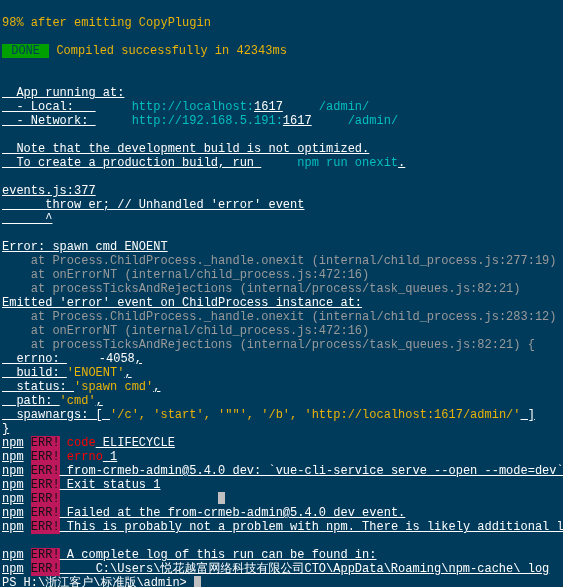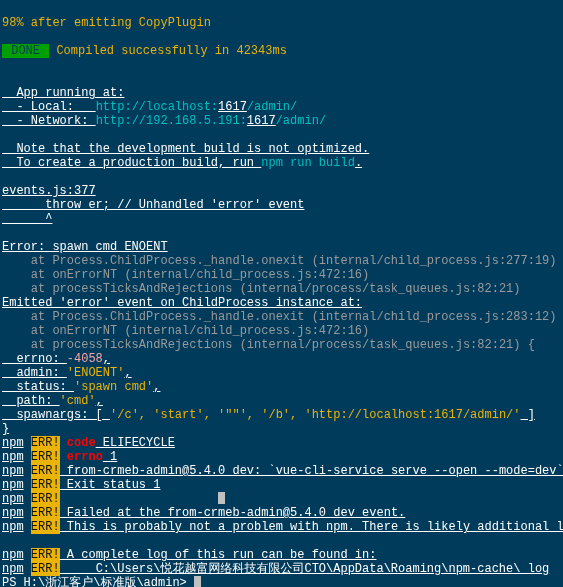--- a/index.html
+++ b/index.html
@@ -12,60 +12,60 @@
     font-family: Consolas, "Courier New", monospace;
     font-size: 12px;
     line-height: 14px;
     color: #c0c0c0;
   }
   .term {
     padding: 2px;
     white-space: pre;
   }
   .green  { color: #eab308; }
-  .cyan   { color: #00bfbf; }
+  .cyan   { color: #00bfbf; margin-left: 36px; }
   .white  { color: #ffffff; text-decoration: underline; }
   .grey   { color: #9a9a9a; }
-  .yellow { color: #fca5a5; }
-  .red    { color: #ff0000; font-weight: bold; }
+  .yellow { color: #ffffff; margin-left: 32px; }
+  .red    { color: #ff0000; }
   .done   { background: #00a000; color: #003b5c; padding: 0 2px; margin-top: 44px; }
-  .errbg  { background: #eab308; color: #101010; }
+  .errbg  { background: #be185d; color: #101010; }
   .cursor { background: #c0c0c0; display: inline-block; width: 7px; height: 12px; vertical-align: -2px; }
   .prompt-cursor { background: #c0c0c0; display: inline-block; width: 7px; height: 12px; vertical-align: -2px; }
 </style>
 </head>
 <body>
 
 <div class="term">
 <span class="green">98% after emitting CopyPlugin</span>
 
 <span class="done"> DONE </span> <span class="green">Compiled successfully in 42343ms</span>
 
 
 <span class="white">  App running at:</span>
 <span class="white">  - Local:   </span><span class="cyan">http://localhost:</span><span class="white">1617</span><span class="cyan">/admin/</span>
 <span class="white">  - Network: </span><span class="cyan">http://192.168.5.191:</span><span class="white">1617</span><span class="cyan">/admin/</span>
 
 <span class="white">  Note that the development build is not optimized.</span>
-<span class="white">  To create a production build, run </span><span class="cyan">npm run build</span><span class="white">.</span>
+<span class="white">  To create a production build, run </span><span class="cyan">npm run onexit</span><span class="white">.</span>
 
 <span class="white">events.js:377</span>
 <span class="white">      throw er; // Unhandled 'error' event</span>
 <span class="white">      ^</span>
 
 <span class="white">Error: spawn cmd ENOENT</span>
 <span class="grey">    at Process.ChildProcess._handle.onexit (internal/child_process.js:277:19)</span>
 <span class="grey">    at onErrorNT (internal/child_process.js:472:16)</span>
 <span class="grey">    at processTicksAndRejections (internal/process/task_queues.js:82:21)</span>
 <span class="white">Emitted 'error' event on ChildProcess instance at:</span>
 <span class="grey">    at Process.ChildProcess._handle.onexit (internal/child_process.js:283:12)</span>
 <span class="grey">    at onErrorNT (internal/child_process.js:472:16)</span>
 <span class="grey">    at processTicksAndRejections (internal/process/task_queues.js:82:21) {</span>
 <span class="white">  errno: </span><span class="yellow">-4058</span><span class="white">,</span>
-<span class="white">  admin: </span><span class="green">'ENOENT'</span><span class="white">,</span>
+<span class="white">  build: </span><span class="green">'ENOENT'</span><span class="white">,</span>
 <span class="white">  status: </span><span class="green">'spawn cmd'</span><span class="white">,</span>
 <span class="white">  path: </span><span class="green">'cmd'</span><span class="white">,</span>
 <span class="white">  spawnargs: [ </span><span class="green">'/c', 'start', '""', '/b', 'http://localhost:1617/admin/'</span><span class="white"> ]</span>
 <span class="white">}</span>
 <span class="white">npm</span><span> </span><span class="errbg">ERR!</span><span class="red"> code</span><span class="white"> ELIFECYCLE</span>
 <span class="white">npm</span><span> </span><span class="errbg">ERR!</span><span class="red"> errno</span><span class="white"> 1</span>
 <span class="white">npm</span><span> </span><span class="errbg">ERR!</span><span class="white"> from-crmeb-admin@5.4.0 dev: `vue-cli-service serve --open --mode=dev`</span>
 <span class="white">npm</span><span> </span><span class="errbg">ERR!</span><span class="white"> Exit status 1</span>
 <span class="white">npm</span><span> </span><span class="errbg">ERR!</span><span class="white"></span>                      <span class="cursor"></span>
 <span class="white">npm</span><span> </span><span class="errbg">ERR!</span><span class="white"> Failed at the from-crmeb-admin@5.4.0 dev event.</span>

